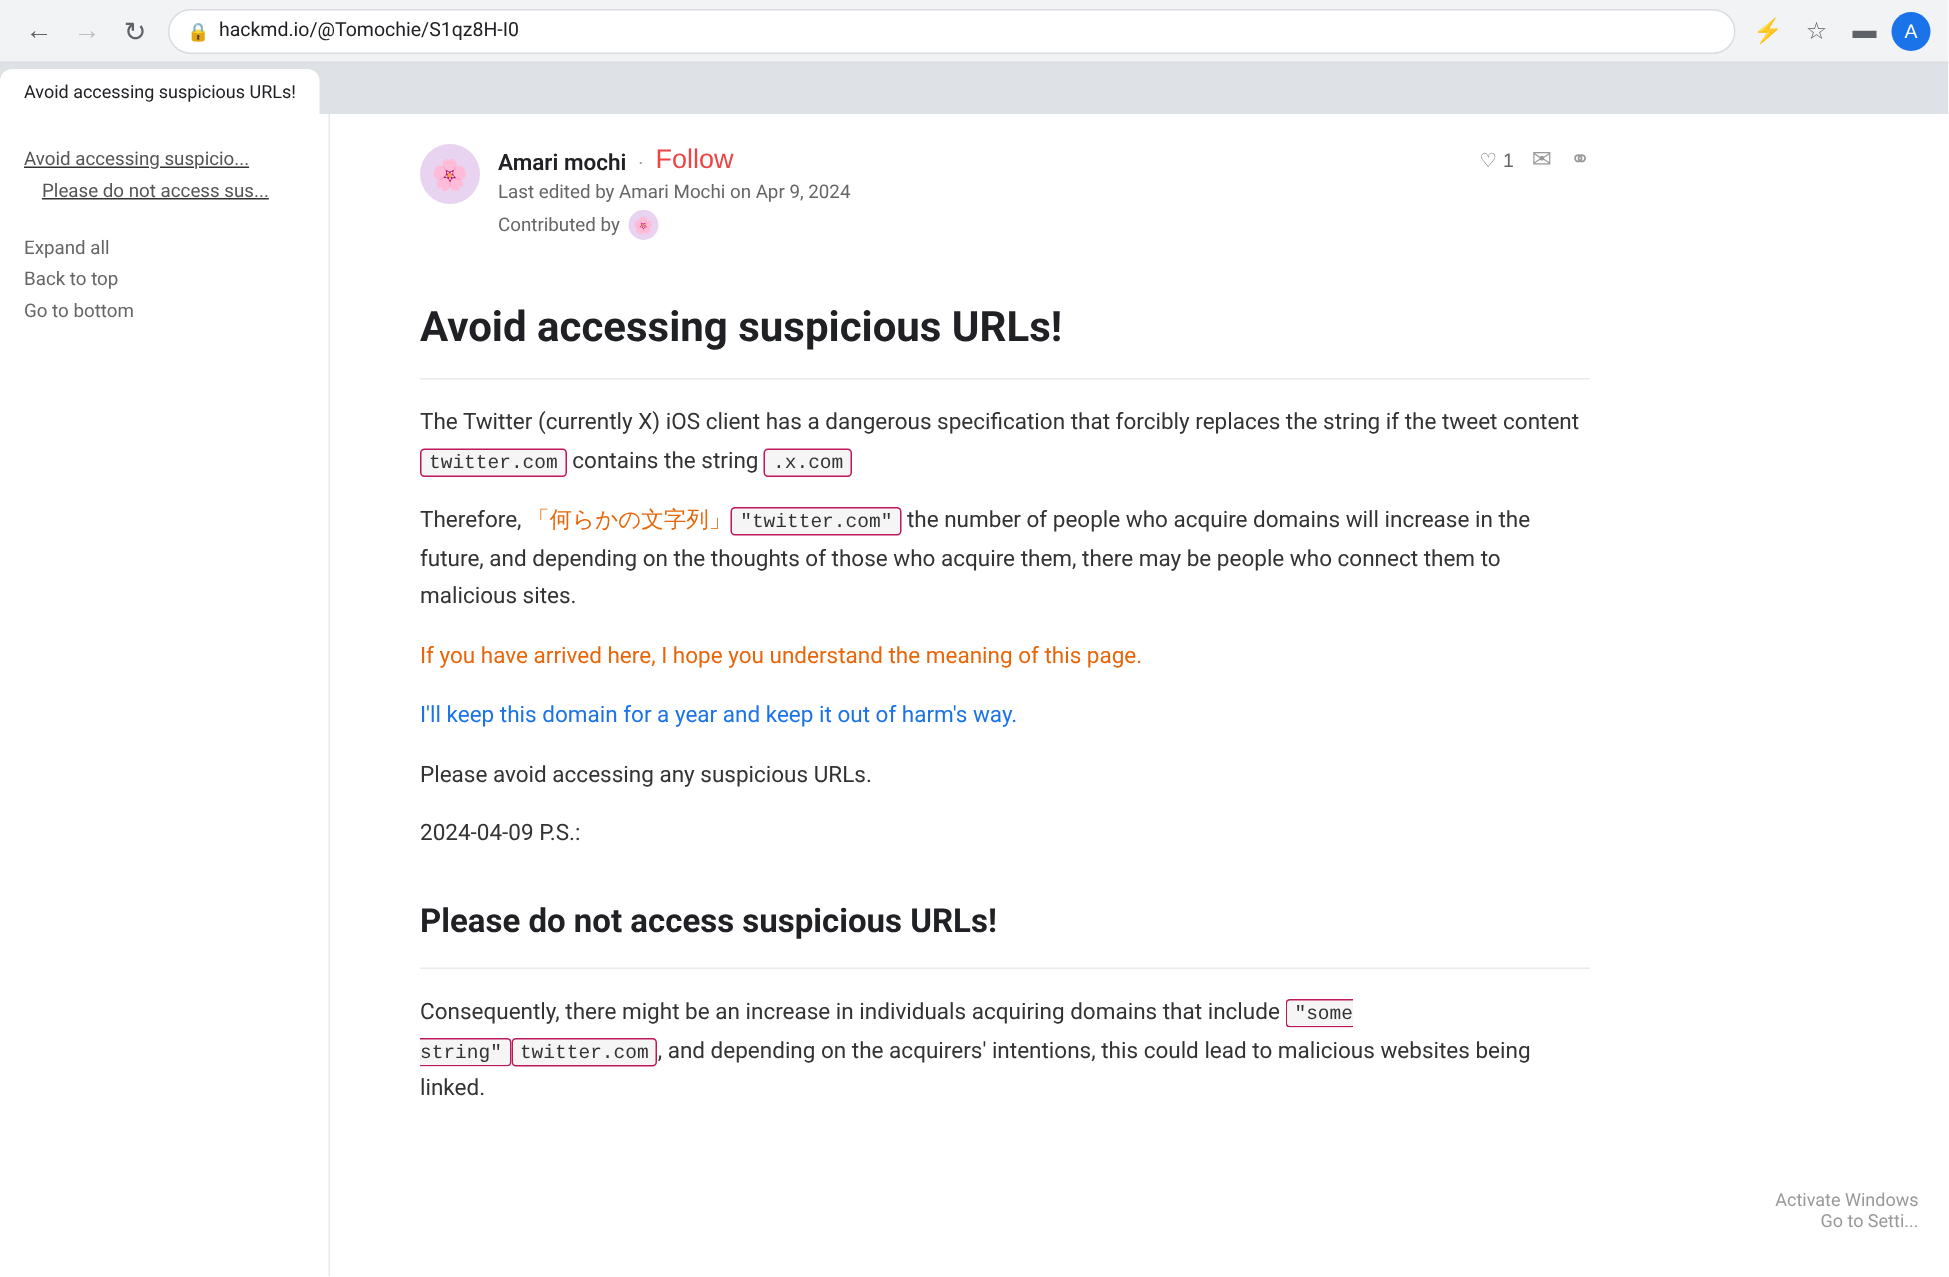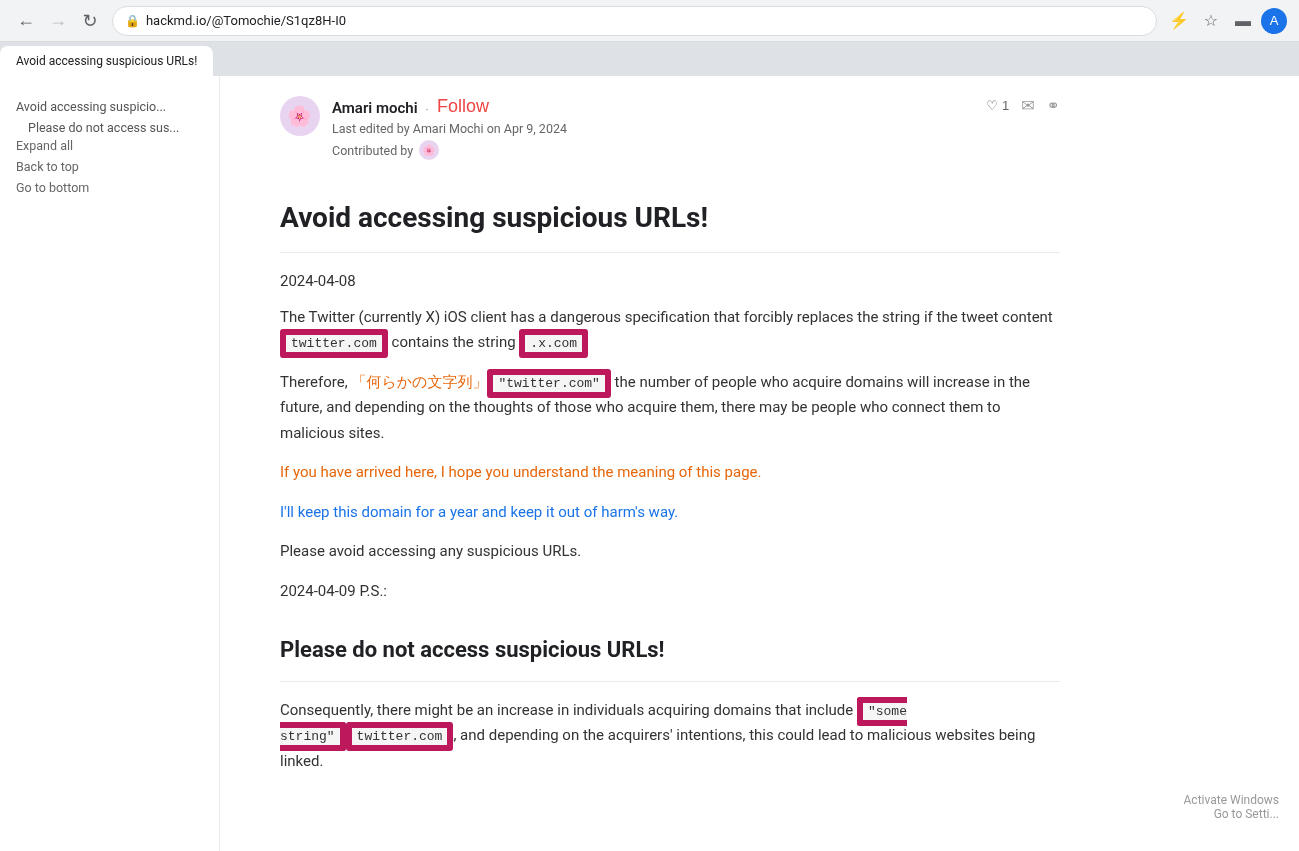--- a/index.html
+++ b/index.html
@@ -119,20 +119,22 @@
 
     
     .sidebar {
       width: 220px;
       min-width: 220px;
       padding: 20px 16px;
       border-right: 1px solid #e8eaed;
       font-size: 13px;
     }
     .sidebar-toc {
+      margin-bottom: 20px;
+      text-decoration: underline;
     }
     .sidebar-toc-item {
       display: block;
       color: #555;
       text-decoration: none;
       padding: 3px 0;
       font-size: 12.5px;
       overflow: hidden;
       text-overflow: ellipsis;
       white-space: nowrap;
@@ -277,21 +279,21 @@
       border: none;
       border-top: 1px solid #e8eaed;
       margin: 16px 0;
     }
     .article p {
       margin-bottom: 14px;
       font-size: 15px;
     }
     .article code {
       background: #f5f5f5;
-      border: 6px solid #be185d;
+      border: 1px solid #be185d;
       border-radius: 3px;
       padding: 1px 5px;
       font-family: 'Courier New', Courier, monospace;
       font-size: 13px;
       color: #333;
     }
     .article a {
       color: #1a73e8;
       text-decoration: none;
     }
@@ -400,21 +402,20 @@
         <button class="action-btn">
           <span>⚭</span>
         </button>
       </div>
     </div>
 
     <div class="article">
       <h1>Avoid accessing suspicious URLs!</h1>
       <hr>
 
-      <p class="date-label">2024-04-08</p>
       <p>
         <span>The Twitter (currently X) iOS client has a dangerous specification that forcibly replaces the string if the tweet content </span><code>twitter.com</code><span> contains the string </span><code>.x.com</code>
       </p>
 
       <p>
         <span>Therefore, </span><span class="inline-quote">「何らかの文字列」</span><code>"twitter.com"</code><span> the number of people who acquire domains will increase in the future, and depending on the thoughts of those who acquire them, there may be people who connect them to malicious sites.</span>
       </p>
 
       <p>
         <span class="orange-text">If you have arrived here, I hope you understand the meaning of this page.</span>

